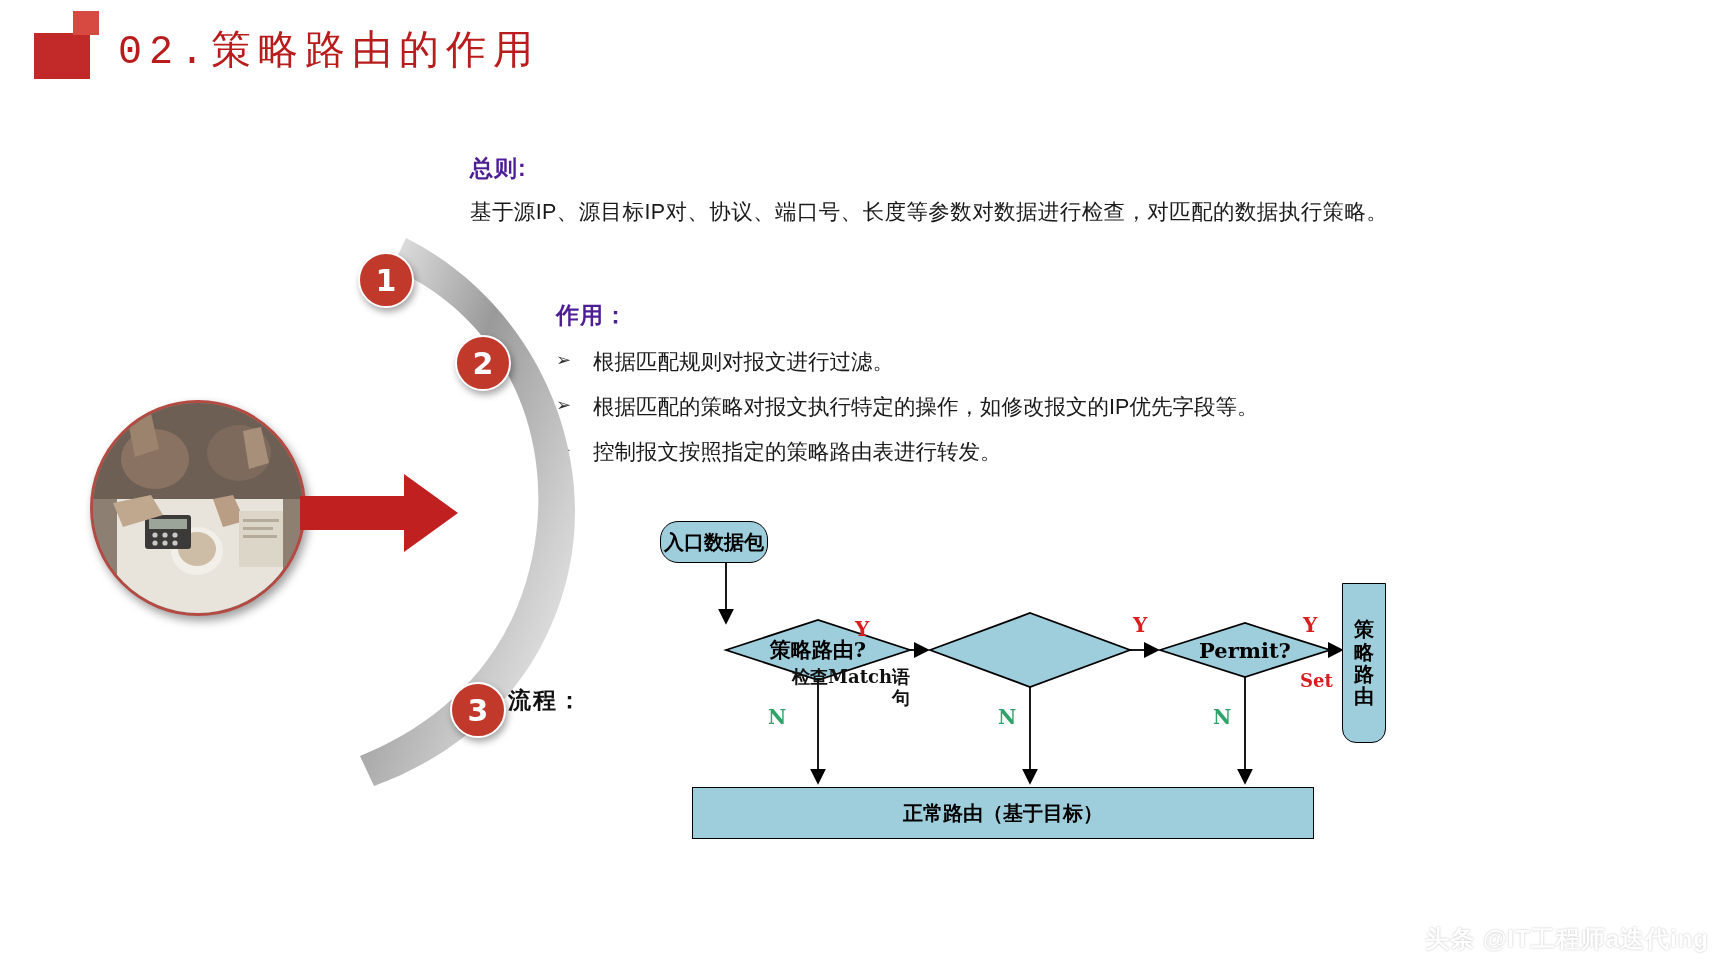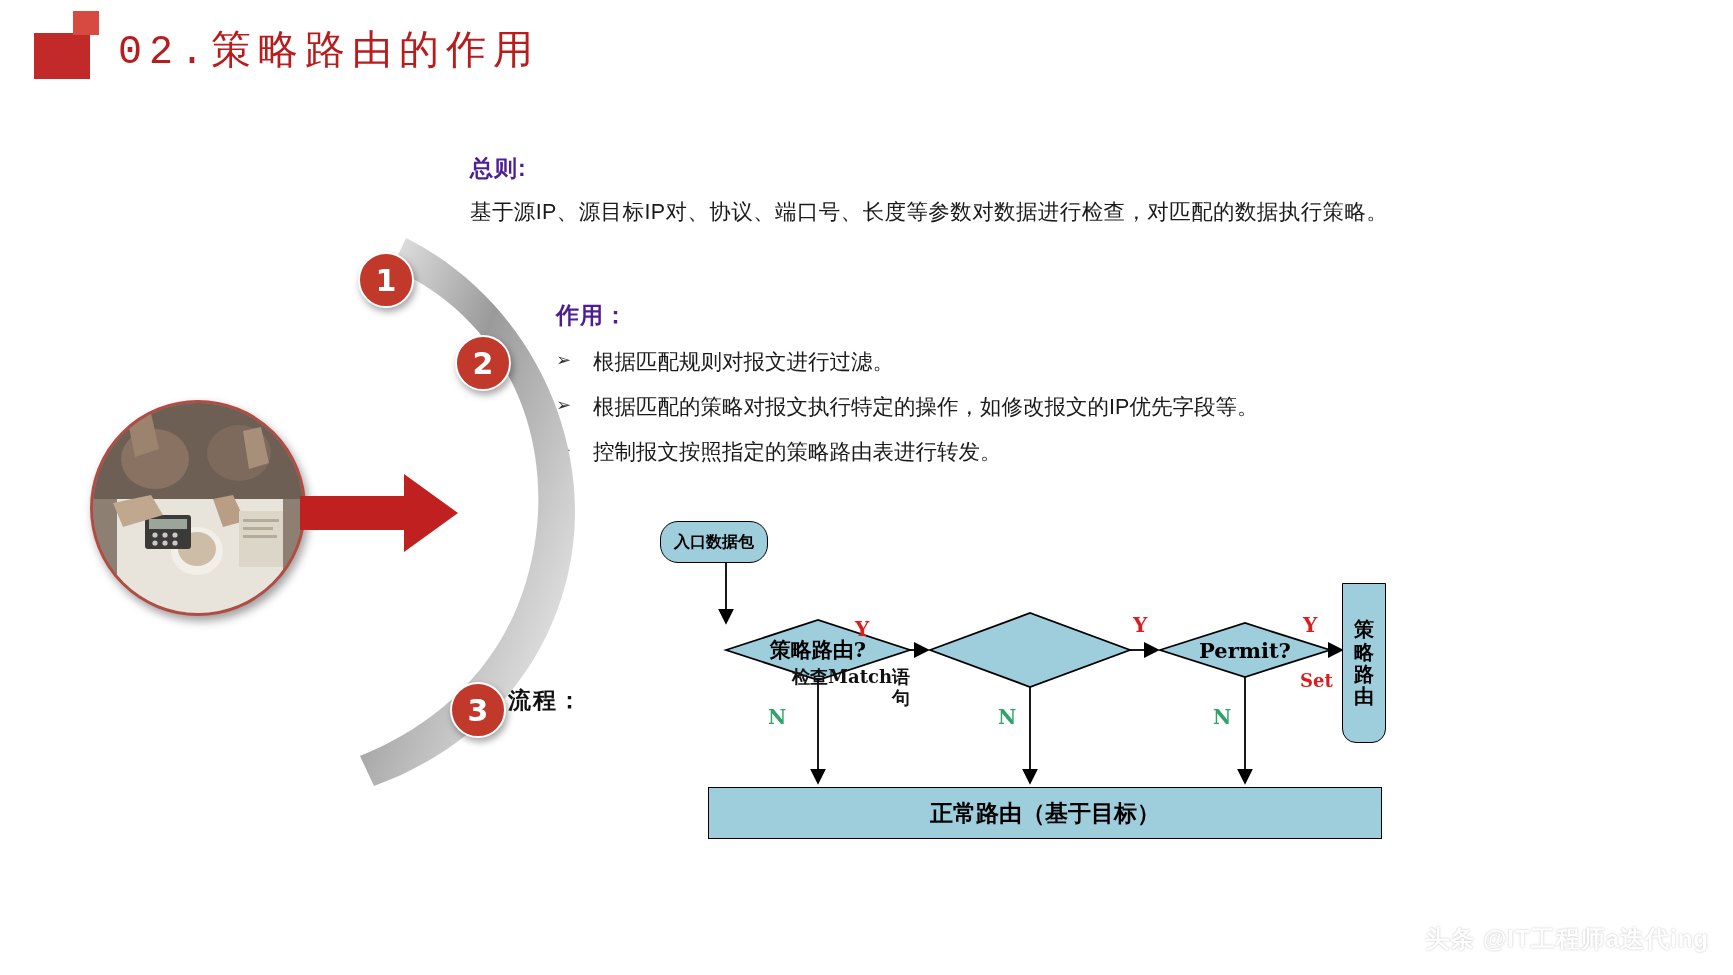--- a/index.html
+++ b/index.html
@@ -89,32 +89,32 @@
 
   .fl-node {
     position: absolute; background: #9ecddc; border: 1.6px solid #000;
     display: flex; align-items: center; justify-content: center;
     color: #000; text-align: center;
     font-family: "DejaVu Serif", "Liberation Serif", serif;
     font-weight: bold;
   }
   #node-entry {
     left: 60px; top: 16px; width: 108px; height: 42px; border-radius: 18px;
-    font-size: 16px; font-family: "Liberation Sans", sans-serif;
+    font-size: 20px; font-family: "Liberation Sans", sans-serif;
   }
   .diamond-wrap { position: absolute; }
   .diamond-label {
     position: absolute; left: 0; top: 0; width: 100%; height: 100%;
     display: flex; align-items: center; justify-content: center;
     font-family: "DejaVu Serif", "Liberation Serif", serif;
     font-weight: bold; color: #000; pointer-events: none;
   }
   #node-bottom {
-    left: 108px; top: 282px; width: 674px; height: 52px;
-    font-size: 23px; font-family: "Liberation Sans", sans-serif;
+    left: 92px; top: 282px; width: 622px; height: 52px;
+    font-size: 20px; font-family: "Liberation Sans", sans-serif;
   }
   #node-result {
     left: 742px; top: 78px; width: 44px; height: 160px;
     border-radius: 0 0 14px 14px;
     font-size: 20px; line-height: 1.12; font-family: "Liberation Sans", sans-serif;
     writing-mode: initial; flex-direction: column; padding: 4px 0;
   }
   #node-result span { display: block; }
 
   .lbl-y {

